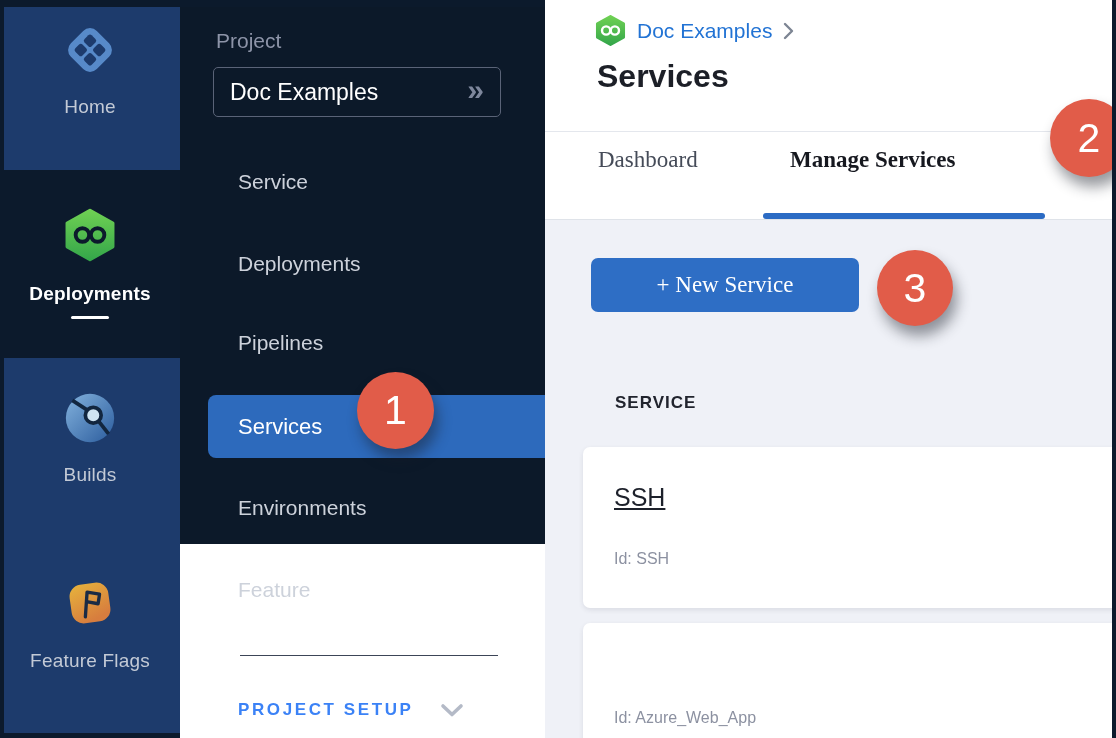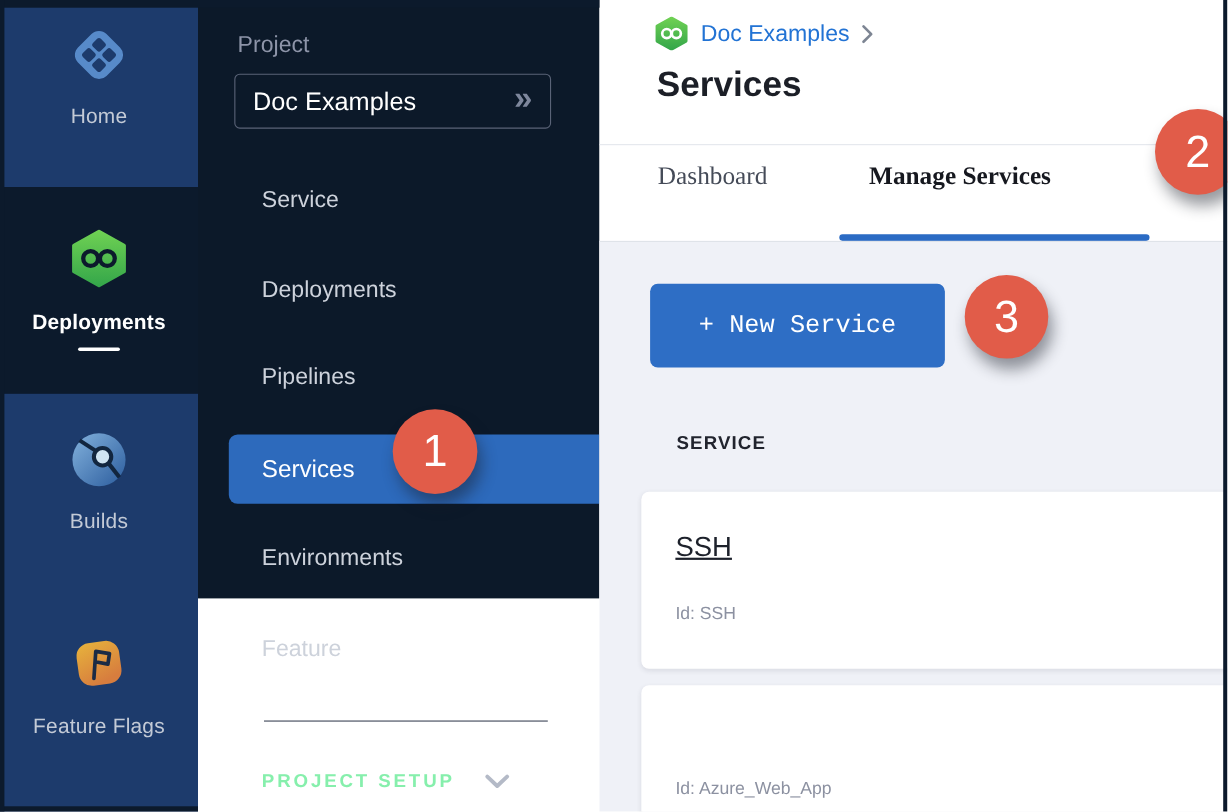--- a/index.html
+++ b/index.html
@@ -35,34 +35,34 @@
   .nav-item { position:absolute; left:58px; color:#cdd2db; font-size:21px; cursor:pointer; }
   #nav-overview { top:170px; }
   #nav-deployments { top:252px; }
   #nav-pipelines { top:331px; }
   #nav-environments { top:496px; }
   #nav-gitops { top:578px; }
   .nav-active-bar { position:absolute; left:28px; top:395px; width:337px; height:63px; background:#2d6abc; border-radius:8px 0 0 8px; display:flex; align-items:center; padding-left:30px; cursor:pointer; }
   .nav-active-bar .nav-active-label { color:#ffffff; font-size:22px; }
   .sidebar-divider { position:absolute; left:60px; top:655px; width:258px; height:1px; background:#3c4557; }
   .setup-row { position:absolute; left:58px; top:700px; display:flex; align-items:center; gap:26px; cursor:pointer; }
-  .setup-label { color:#86efac; font-size:17px; font-weight:600; letter-spacing:2.6px; }
+  .setup-label { color:#3b82f6; font-size:17px; font-weight:600; letter-spacing:2.6px; }
 
   
   .main { position:absolute; left:545px; top:0; width:571px; height:738px; background:#ffffff; }
   .breadcrumb { position:absolute; left:50px; top:15px; display:flex; align-items:center; gap:11px; }
   .breadcrumb-link { color:#2273d4; font-size:21px; cursor:pointer; }
   .page-title { position:absolute; left:52px; top:58px; color:#1c1f27; font-size:32px; font-weight:700; }
   .divider-1 { position:absolute; left:0; top:131px; width:571px; height:1px; background:#e4e7ed; }
   .tab { position:absolute; top:147px; font-size:23px; color:#454b58; cursor:pointer;font-family:Liberation Serif, serif; }
   #tab-dashboard { left:53px; }
   #tab-manage { left:245px; color:#16181f; font-weight:700; }
   .tab-underline { position:absolute; left:218px; top:213px; width:282px; height:6px; background:#2b6bc4; border-radius:3px; }
   .content { position:absolute; left:0; top:219px; width:571px; height:519px; background:#eff1f7; border-top:1px solid #dfe3e9; }
-  .new-service-btn { position:absolute; left:46px; top:38px; width:268px; height:76px; background:#2e6ec5; border:none; border-radius:7px; color:#ffffff; font-size:23px; font-family:Liberation Mono, monospace; display:flex; align-items:center; justify-content:center; cursor:pointer; }
+  .new-service-btn { position:absolute; left:46px; top:38px; width:268px; height:54px; background:#2e6ec5; border:none; border-radius:7px; color:#ffffff; font-size:23px; font-family:Liberation Serif, serif; display:flex; align-items:center; justify-content:center; cursor:pointer; }
   .list-header { position:absolute; left:70px; top:173px; color:#21242e; font-size:17px; font-weight:700; letter-spacing:1px; }
   .service-card { position:absolute; left:38px; width:600px; background:#ffffff; border-radius:7px; box-shadow:0 2px 5px rgba(40,41,61,.10); cursor:pointer; }
   #card-ssh { top:227px; height:161px; }
   #card-azure { top:403px; height:200px; }
   .card-name { position:absolute; left:31px; color:#1d212b; font-size:25px; }
   #card-ssh .card-name { top:36px;text-decoration:underline; }
   #card-azure .card-name { top:32px; }
   .card-id { position:absolute; left:31px; color:#8c91a1; font-size:16px; }
   #card-ssh .card-id { top:103px; }
   #card-azure .card-id { top:86px; }

